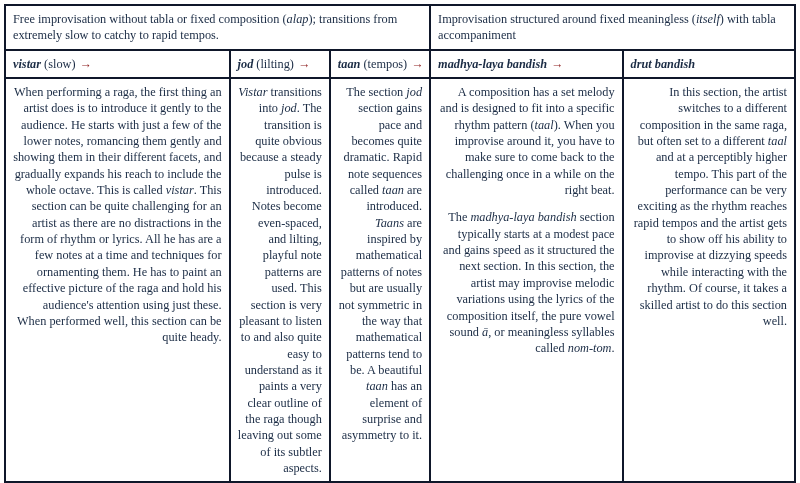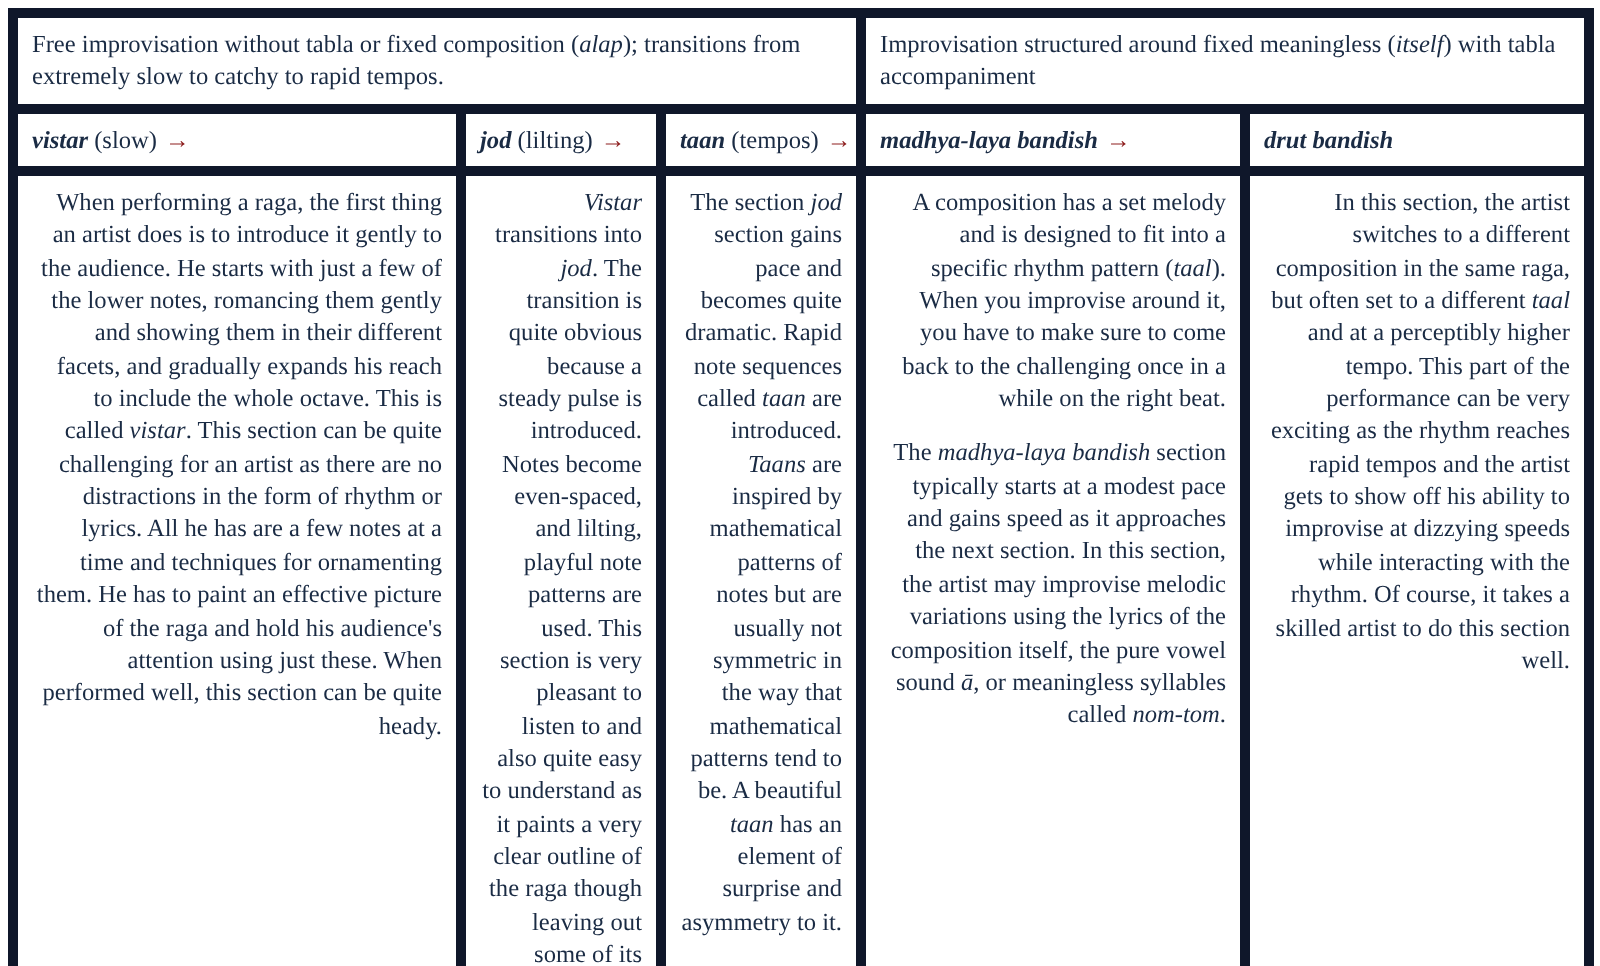--- a/index.html
+++ b/index.html
@@ -20,21 +20,21 @@
     padding: 4px 4px 4px 4px;
   }
   table.raga-table {
     border-collapse: collapse;
     width: 792px;
     height: 475px;
     table-layout: fixed;
     border: 2px solid #8b1a1a;
   }
   table.raga-table td {
-    border: 5px solid #0f172a;
+    border: 2px solid #0f172a;
     vertical-align: top;
     padding: 5px 7px 5px 7px;
     font-size: 12.3px;
     line-height: 1.33;
     color: #1a2b44;
   }
   
   td.group-head {
     font-size: 12.6px;
     line-height: 1.35;
@@ -107,21 +107,21 @@
             <p><span>When performing a raga, the first thing an artist does is to introduce it gently to the audience. He starts with just a few of the lower notes, romancing them gently and showing them in their different facets, and gradually expands his reach to include the whole octave. This is called </span><em>vistar</em><span>. This section can be quite challenging for an artist as there are no distractions in the form of rhythm or lyrics. All he has are a few notes at a time and techniques for ornamenting them. He has to paint an effective picture of the raga and hold his audience's attention using just these. When performed well, this section can be quite heady.</span></p>
           </td>
         <td class="body-cell">
             <p><em>Vistar</em><span> transitions into </span><em>jod</em><span>. The transition is quite obvious because a steady pulse is introduced. Notes become even-spaced, and lilting, playful note patterns are used. This section is very pleasant to listen to and also quite easy to understand as it paints a very clear outline of the raga though leaving out some of its subtler aspects.</span></p>
           </td>
         <td class="body-cell">
             <p><span>The section </span><em>jod</em><span> section gains pace and becomes quite dramatic. Rapid note sequences called </span><em>taan</em><span> are introduced. </span><em>Taans</em><span> are inspired by mathematical patterns of notes but are usually not symmetric in the way that mathematical patterns tend to be. A beautiful </span><em>taan</em><span> has an element of surprise and asymmetry to it.</span></p>
           </td>
         <td class="body-cell">
             <p><span>A composition has a set melody and is designed to fit into a specific rhythm pattern (</span><em>taal</em><span>). When you improvise around it, you have to make sure to come back to the challenging once in a while on the right beat.</span></p>
-            <p><span>The </span><em>madhya-laya bandish</em><span> section typically starts at a modest pace and gains speed as it approaches the next section. In this section, the artist may improvise melodic variations using the lyrics of the composition itself, the pure vowel sound </span><em>ā</em><span>, or meaningless syllables called </span><em>nom-tom</em><span>.</span></p>
+            <p><span>The </span><em>madhya-laya bandish</em><span> section typically starts at a modest pace and gains speed as it structured the next section. In this section, the artist may improvise melodic variations using the lyrics of the composition itself, the pure vowel sound </span><em>ā</em><span>, or meaningless syllables called </span><em>nom-tom</em><span>.</span></p>
           </td>
         <td class="body-cell">
             <p><span>In this section, the artist switches to a different composition in the same raga, but often set to a different </span><em>taal</em><span> and at a perceptibly higher tempo. This part of the performance can be very exciting as the rhythm reaches rapid tempos and the artist gets to show off his ability to improvise at dizzying speeds while interacting with the rhythm. Of course, it takes a skilled artist to do this section well.</span></p>
           </td>
       </tr>
     </tbody>
   </table>
 </div>
 
 </body></html>

